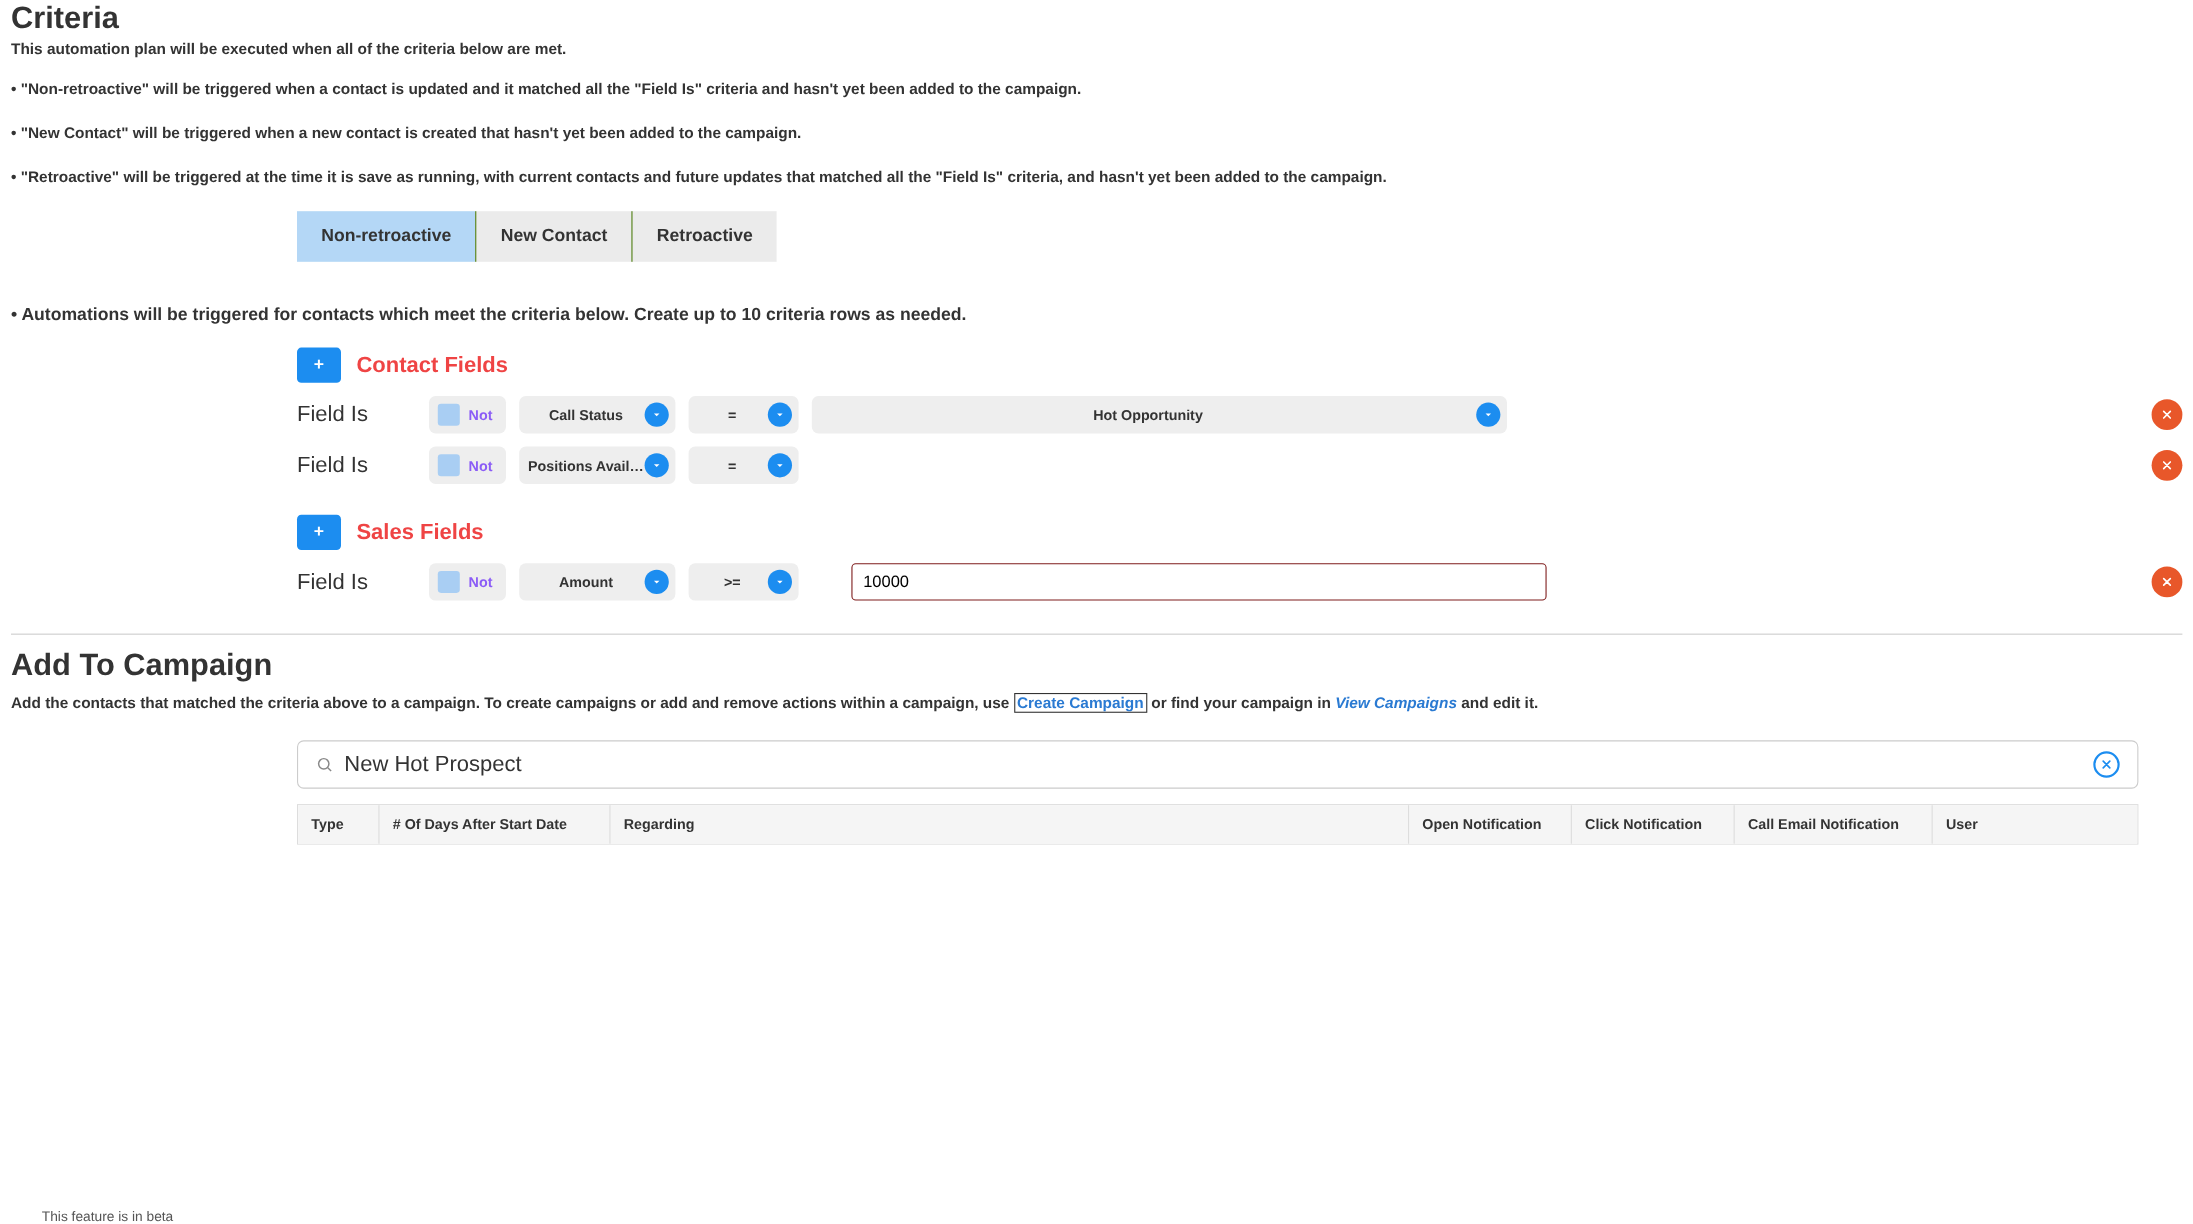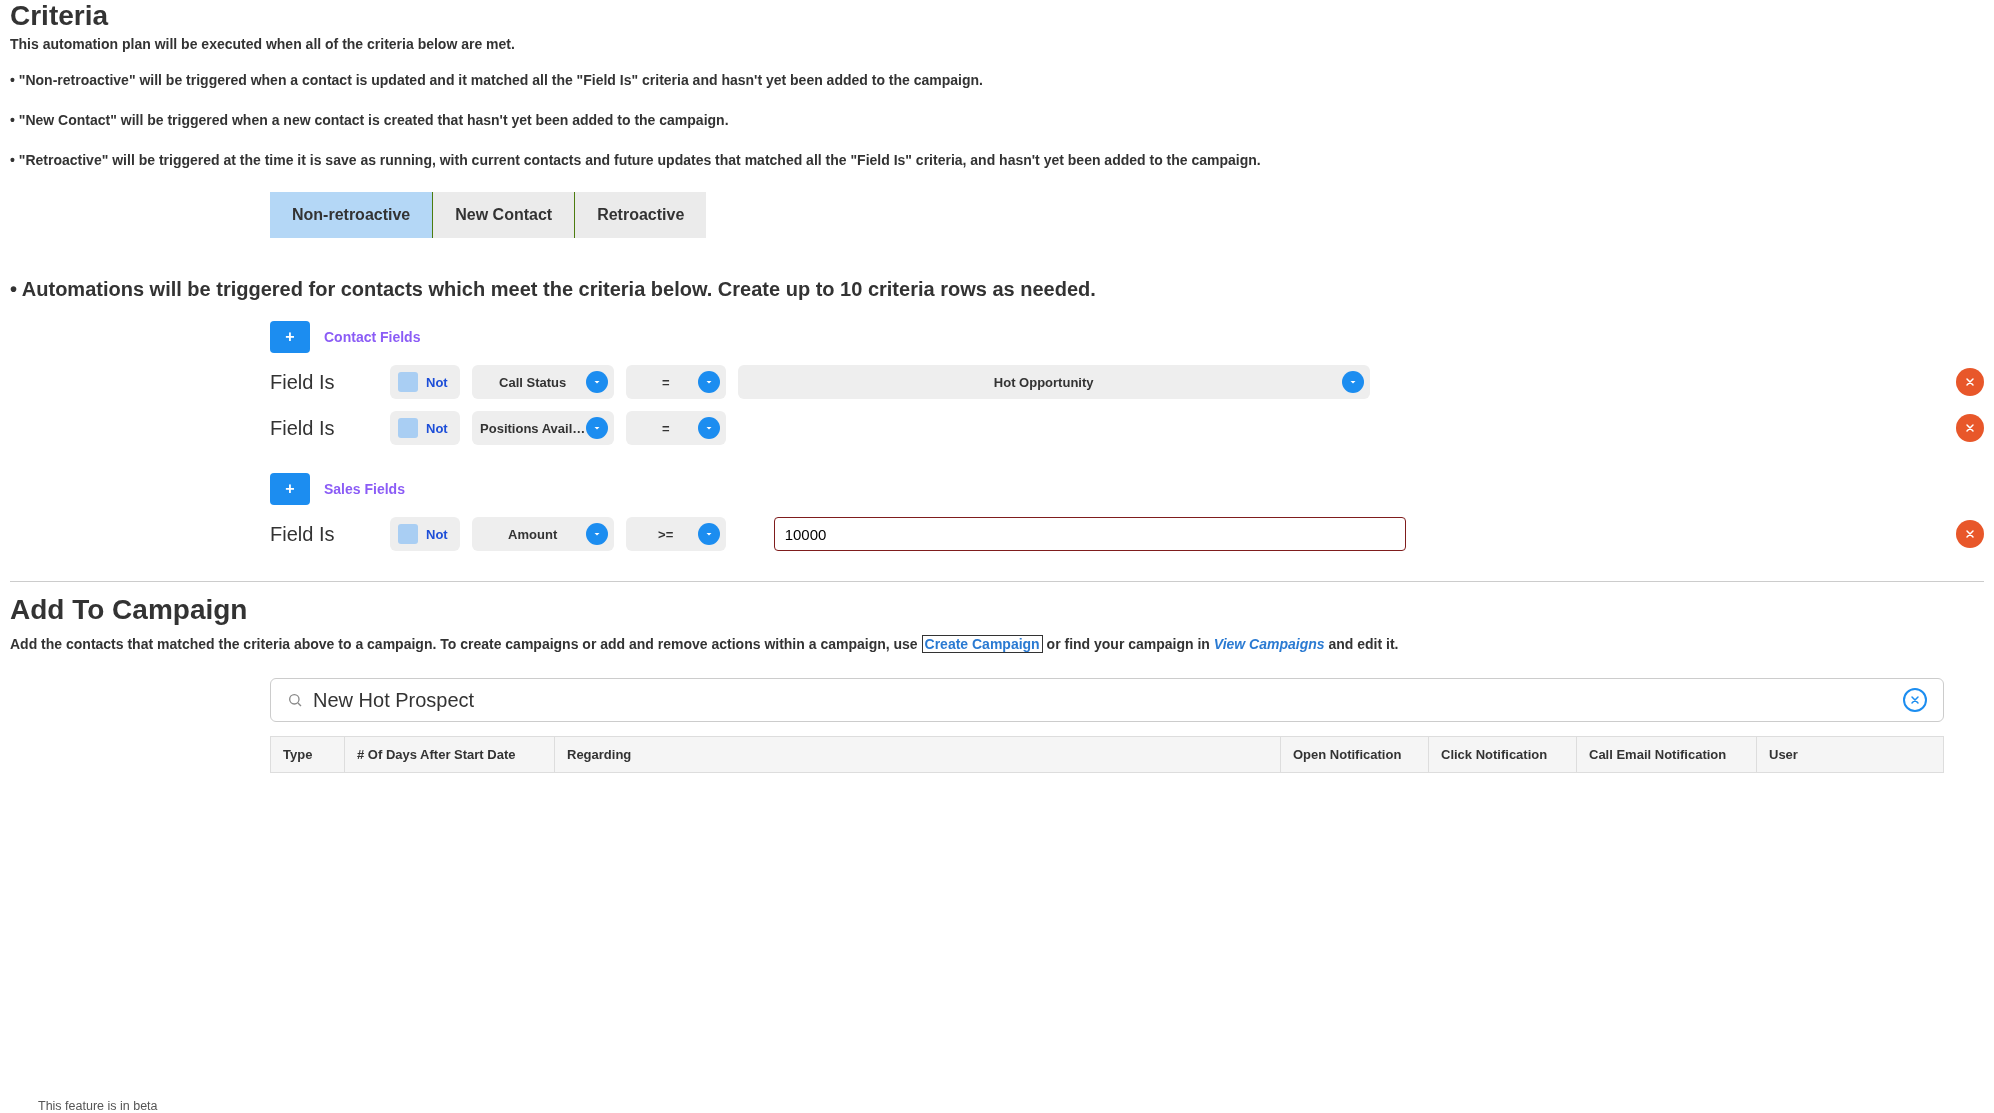--- a/index.html
+++ b/index.html
@@ -11,21 +11,21 @@
     font-size: 14px;
   }
   h2.section-title {
     font-size: 28px;
     font-weight: bold;
     color: #333;
     margin: 0 0 4px 0;
   }
   .intro { font-weight: bold; font-size: 14px; margin: 0 0 20px 0; }
   .bullet-line { font-weight: bold; font-size: 14px; margin: 0 0 24px 0; }
-  .bullet-note { font-weight: bold; font-size: 20px; margin: 0 0 20px 0; }
+  .bullet-note { font-weight: bold; font-size: 16px; margin: 0 0 20px 0; }
 
   .tabs {
     display: inline-flex;
     margin-left: 260px;
     margin-bottom: 40px;
   }
   .tab {
     padding: 14px 22px;
     font-size: 16px;
     font-weight: bold;
@@ -47,21 +47,21 @@
   }
   .add-btn {
     width: 40px; height: 32px;
     background: #1c8df0;
     border-radius: 4px;
     color: #fff;
     display: flex; align-items: center; justify-content: center;
     font-size: 16px; font-weight: bold;
     cursor: pointer;
   }
-  .group-title { font-size: 14px; font-weight: bold; color: #8b5cf6; }
+  .group-title { font-size: 20px; font-weight: bold; color: #ef4444; }
 
   .criteria-row {
     display: flex;
     align-items: center;
     gap: 12px;
     margin: 12px 0;
   }
   .row-label { font-size: 20px; width: 108px; color: #333; }
 
   .not-toggle {
@@ -69,21 +69,21 @@
     background: #eeeeee;
     border-radius: 6px;
     padding: 6px 12px 6px 8px;
     height: 34px;
   }
   .not-checkbox {
     width: 20px; height: 20px;
     background: #a9cef3;
     border-radius: 3px;
   }
-  .not-text { font-weight: bold; font-size: 13px; color: #1d4ed8; }
+  .not-text { font-weight: bold; font-size: 13px; color: #8b5cf6; }
 
   .dd {
     position: relative;
     display: flex; align-items: center; justify-content: center;
     background: #eeeeee;
     border-radius: 6px;
     height: 34px;
     padding: 0 36px 0 16px;
     font-weight: bold;
     font-size: 13px;

